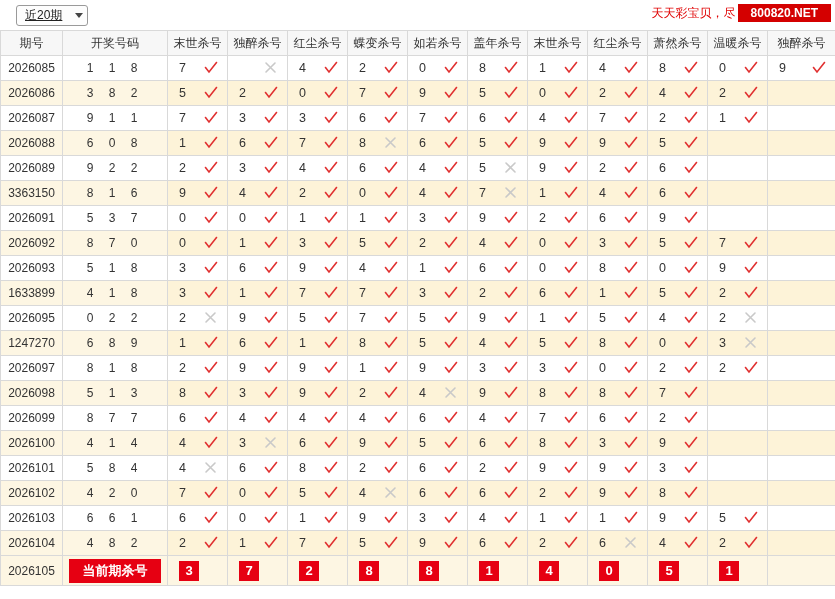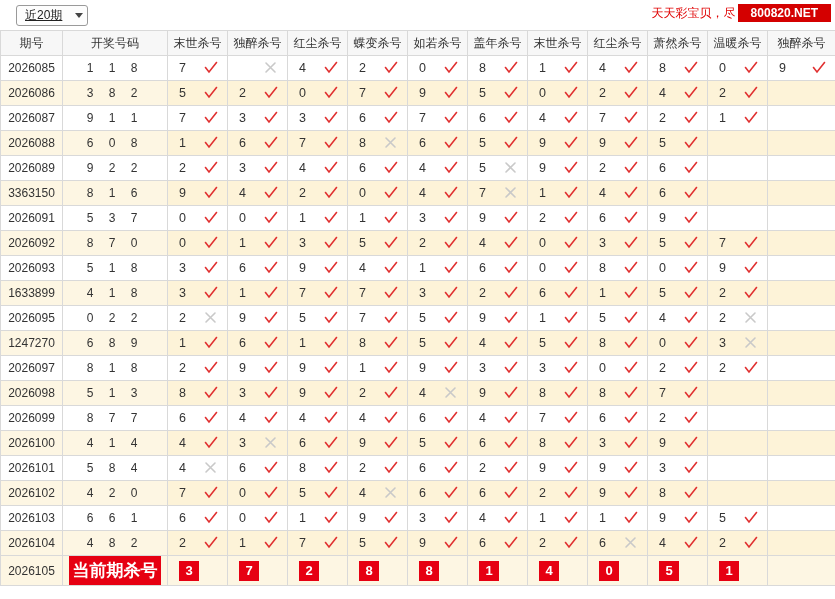--- a/index.html
+++ b/index.html
@@ -136,21 +136,21 @@
     font-weight: bold;
     font-size: 12.5px;
   }
 
   
   tr.current td { background: #fdf6e3; height: 30px; }
   .cur-label {
     background: #e60012;
     color: #fff;
     font-weight: bold;
-    font-size: 17px;
+    font-size: 13px;
     display: block;
     margin: 0 6px;
     padding: 3px 0;
   }
   .cur-box {
     background: #e60012;
     color: #fff;
     font-weight: bold;
     font-size: 13px;
     width: 20px;

